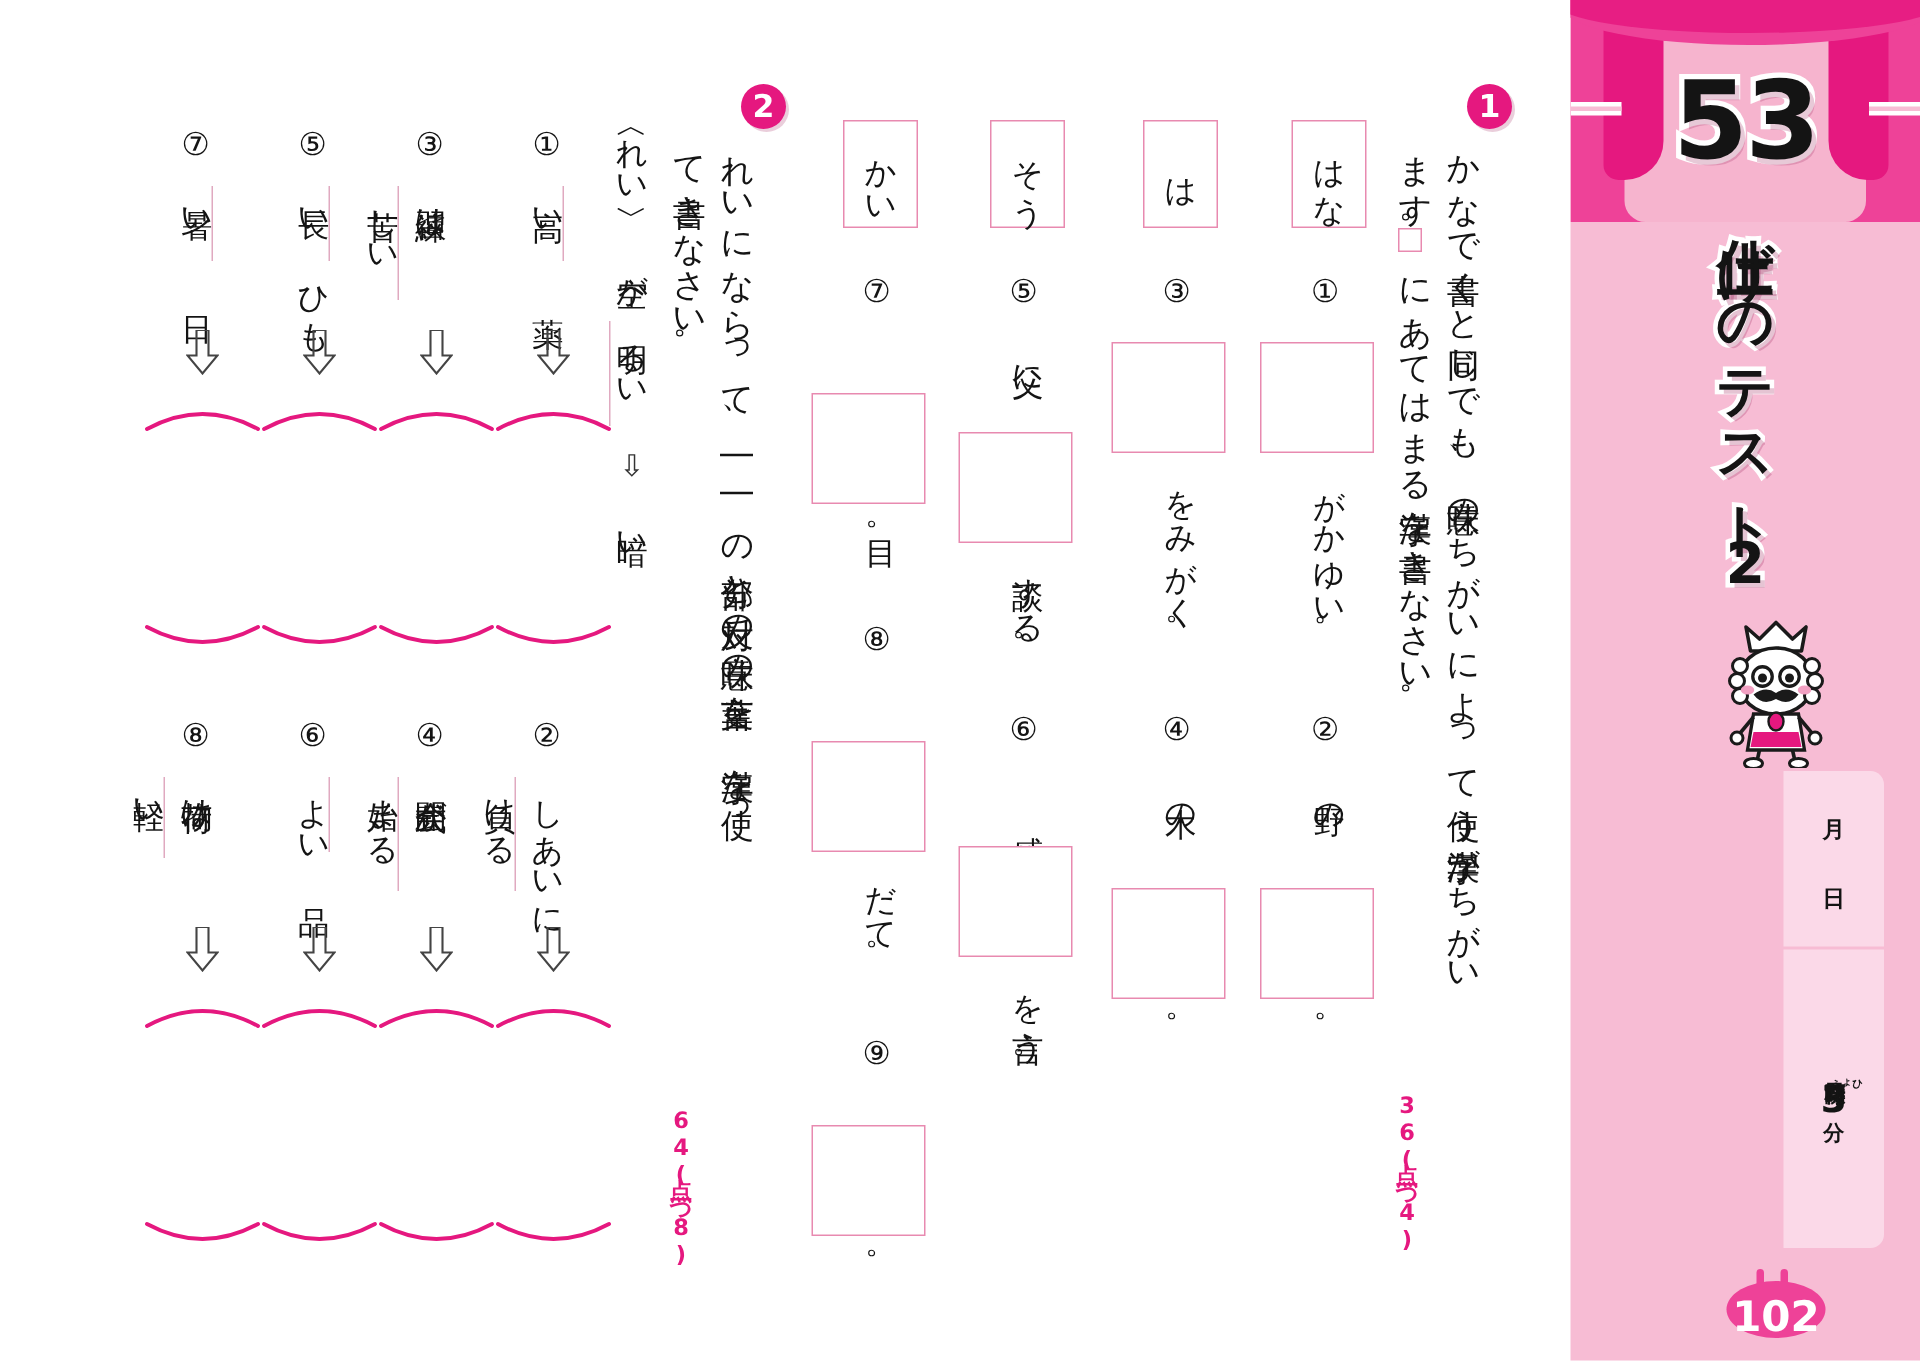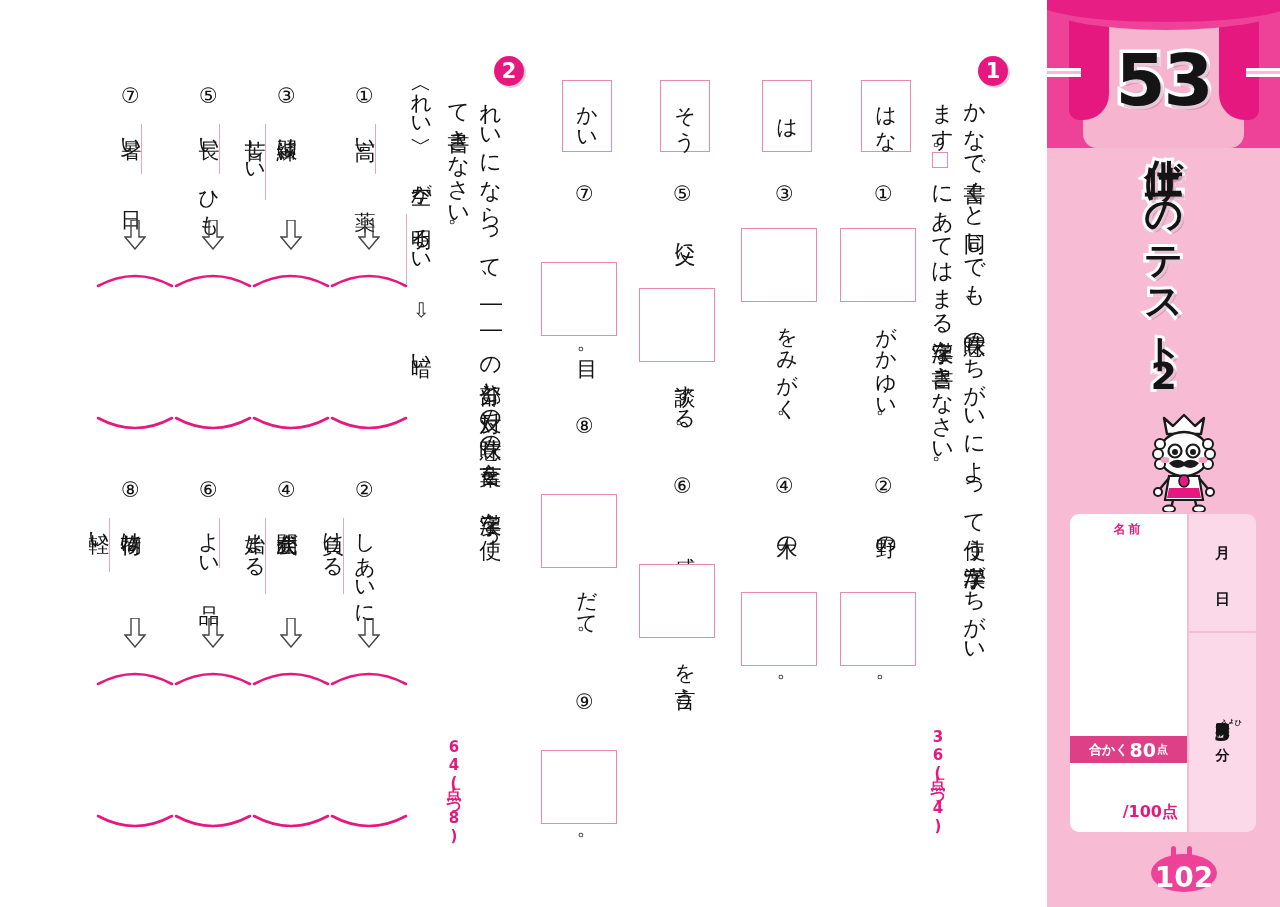--- a/index.html
+++ b/index.html
@@ -556,29 +556,20 @@
       <circle cx="19" cy="84" r="4" fill="#fff" stroke="#1a1a1a" stroke-width="2"></circle>
       <circle cx="71" cy="84" r="4" fill="#fff" stroke="#1a1a1a" stroke-width="2"></circle>
 
       <path d="M34 92 L32 101" stroke="#1a1a1a" stroke-width="2.4"></path>
       <path d="M56 92 L58 101" stroke="#1a1a1a" stroke-width="2.4"></path>
       <ellipse cx="30" cy="101" rx="6" ry="3.4" fill="#fff" stroke="#1a1a1a" stroke-width="2"></ellipse>
       <ellipse cx="60" cy="101" rx="6" ry="3.4" fill="#fff" stroke="#1a1a1a" stroke-width="2"></ellipse>
     </svg>
 
     <div class="card">
-      <div class="name-box">
-        <div class="name-label">名前</div>
-        <div class="goukaku">
-          <span>合かく</span>
-            <b>80</b>
-            <small>点</small>
-        </div>
-        <div class="hyakuten">/100点</div>
-      </div>
       <div class="right-col">
         <div class="date-box">
           <div class="cell m">月</div>
           <div class="cell d">日</div>
         </div>
         <div class="time-box">
           <div class="lbl">
             <span class="v">目標時間</span>
             <span class="ruby">ひょう</span>
           </div>

